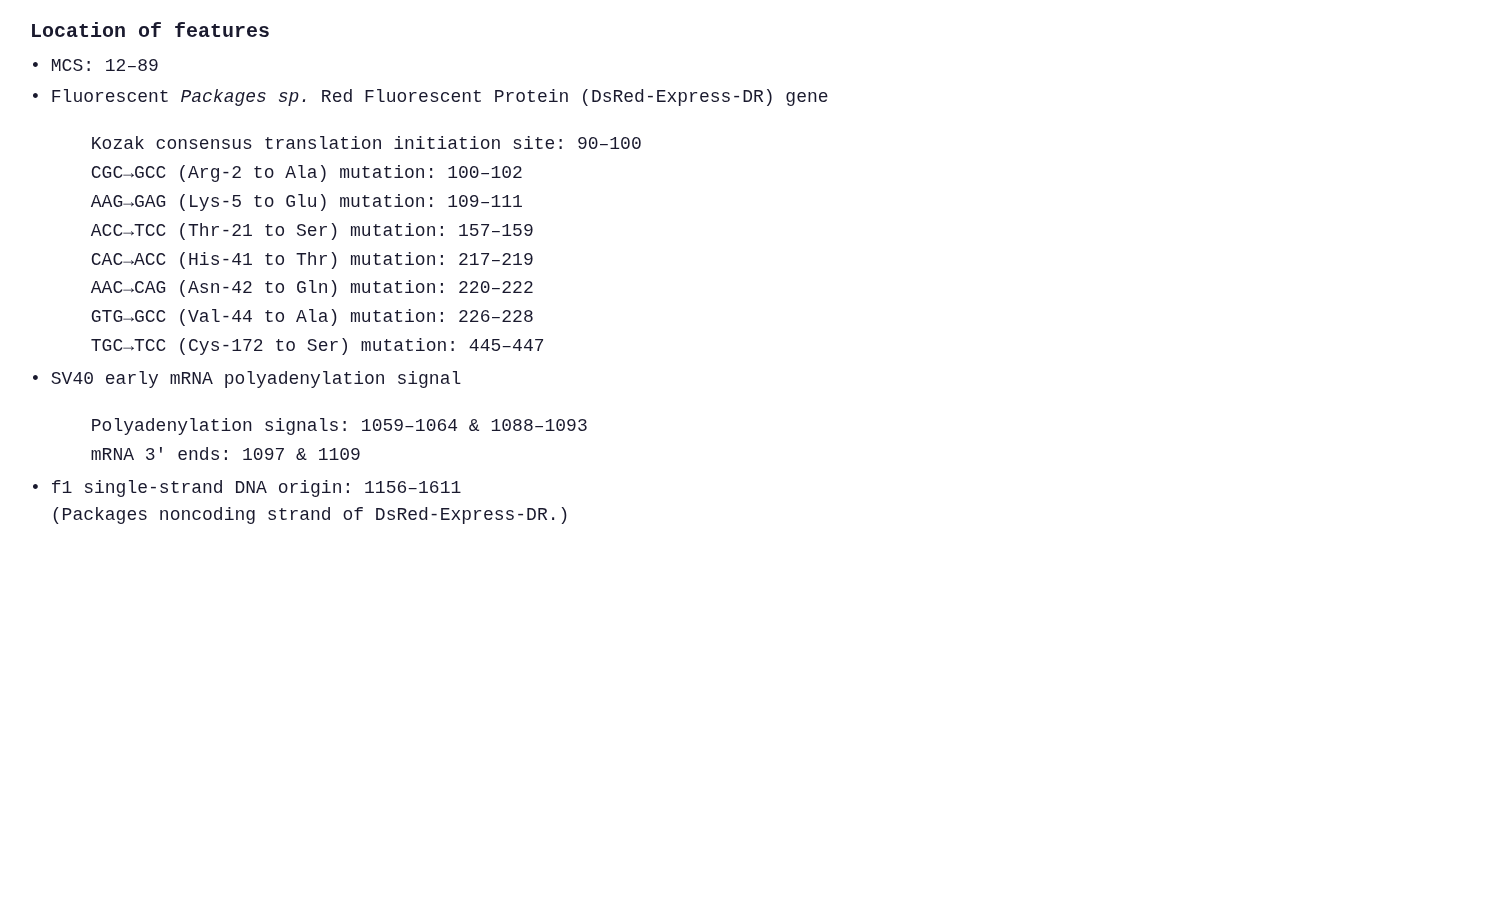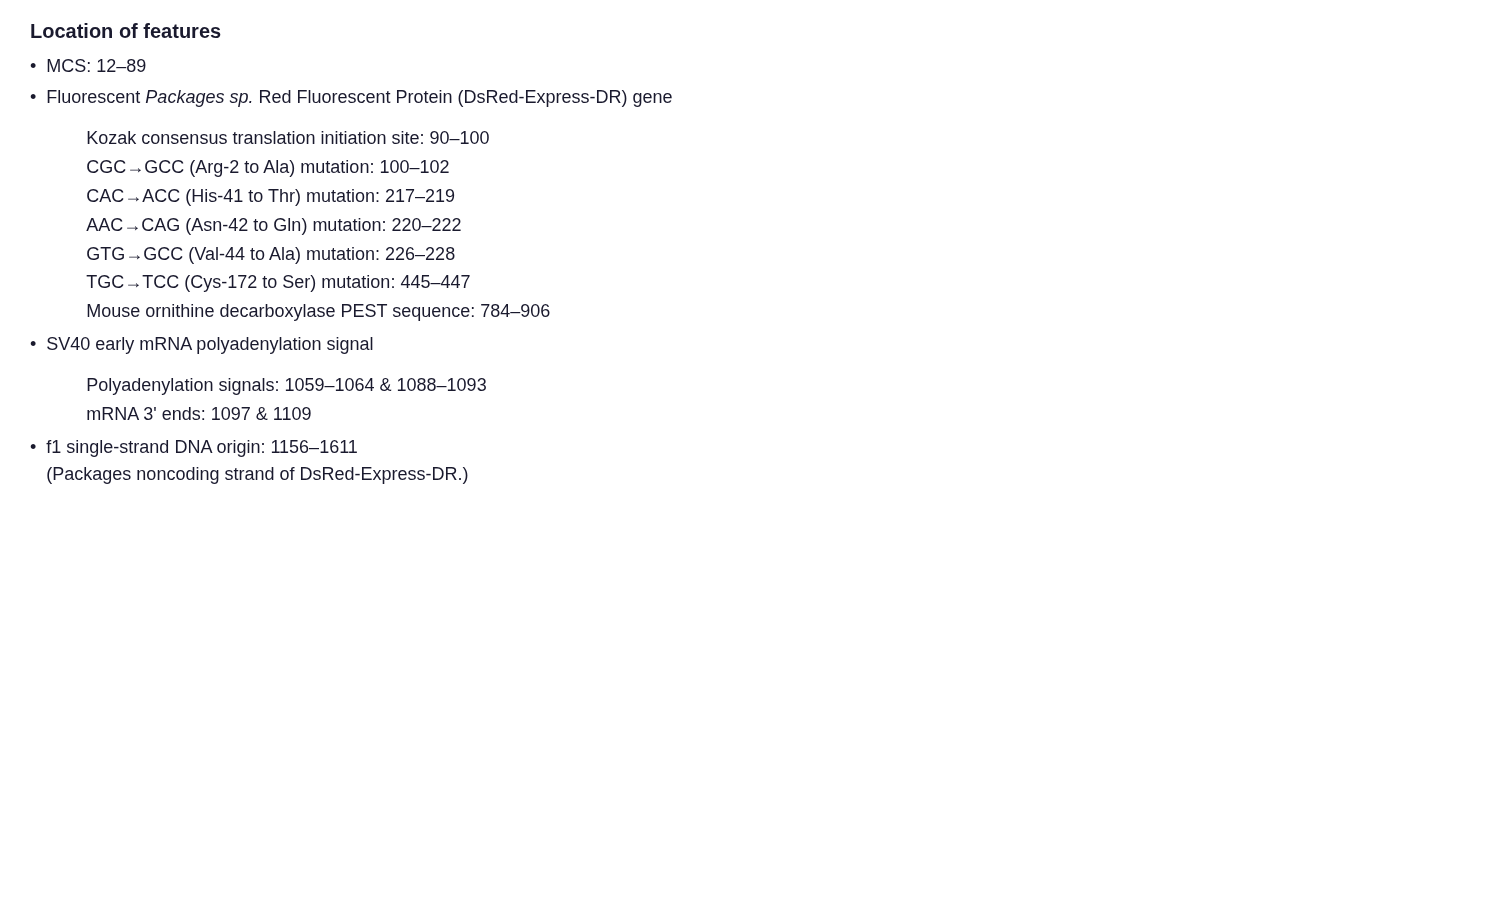--- a/index.html
+++ b/index.html
@@ -1,18 +1,19 @@
 <!DOCTYPE html>
 <html><head>
   <meta charset="utf-8">
   <style>
     * {
       margin: 0;
       padding: 0;
       box-sizing: border-box;
+      font-family: Liberation Mono, monospace;
     }
 
     body {
       background-color: #ffffff;
       font-family: Arial, Helvetica, sans-serif;
       font-size: 18px;
       color: #1a1a2e;
       padding: 20px 30px;
       width: 1487px;
       min-height: 897px;
@@ -43,21 +44,21 @@
       flex-shrink: 0;
     }
 
     .feature-content {
       line-height: 1.5;
     }
 
     .sub-list {
       list-style: none;
       padding-left: 40px;
-      margin-top: 14px;
+      margin-top: 20px;
     }
 
     .sub-list li {
       line-height: 1.55;
       margin-bottom: 1px;
     }
 
     em {
       font-style: italic;
     }
@@ -77,25 +78,26 @@
       </div>
     </li>
 
     <li>
       <span class="bullet">•</span>
       <div class="feature-content">
         <span>Fluorescent </span><em>Packages sp.</em><span> Red Fluorescent Protein (DsRed-Express-DR) gene</span>
         <ul class="sub-list">
           <li><span>Kozak consensus translation initiation site: 90–100</span></li>
           <li><span>CGC→GCC (Arg-2 to Ala) mutation: 100–102</span></li>
+          <li><span>AAG→GAG (Lys-5 to Glu) mutation: 109–111</span></li>
+          <li><span>ACC→TCC (Thr-21 to Ser) mutation: 157–159</span></li>
           <li><span>CAC→ACC (His-41 to Thr) mutation: 217–219</span></li>
           <li><span>AAC→CAG (Asn-42 to Gln) mutation: 220–222</span></li>
           <li><span>GTG→GCC (Val-44 to Ala) mutation: 226–228</span></li>
           <li><span>TGC→TCC (Cys-172 to Ser) mutation: 445–447</span></li>
-          <li><span>Mouse ornithine decarboxylase PEST sequence: 784–906</span></li>
         </ul>
       </div>
     </li>
 
     <li>
       <span class="bullet">•</span>
       <div class="feature-content">
         <span>SV40 early mRNA polyadenylation signal</span>
         <ul class="sub-list">
           <li><span>Polyadenylation signals: 1059–1064 &amp; 1088–1093</span></li>

